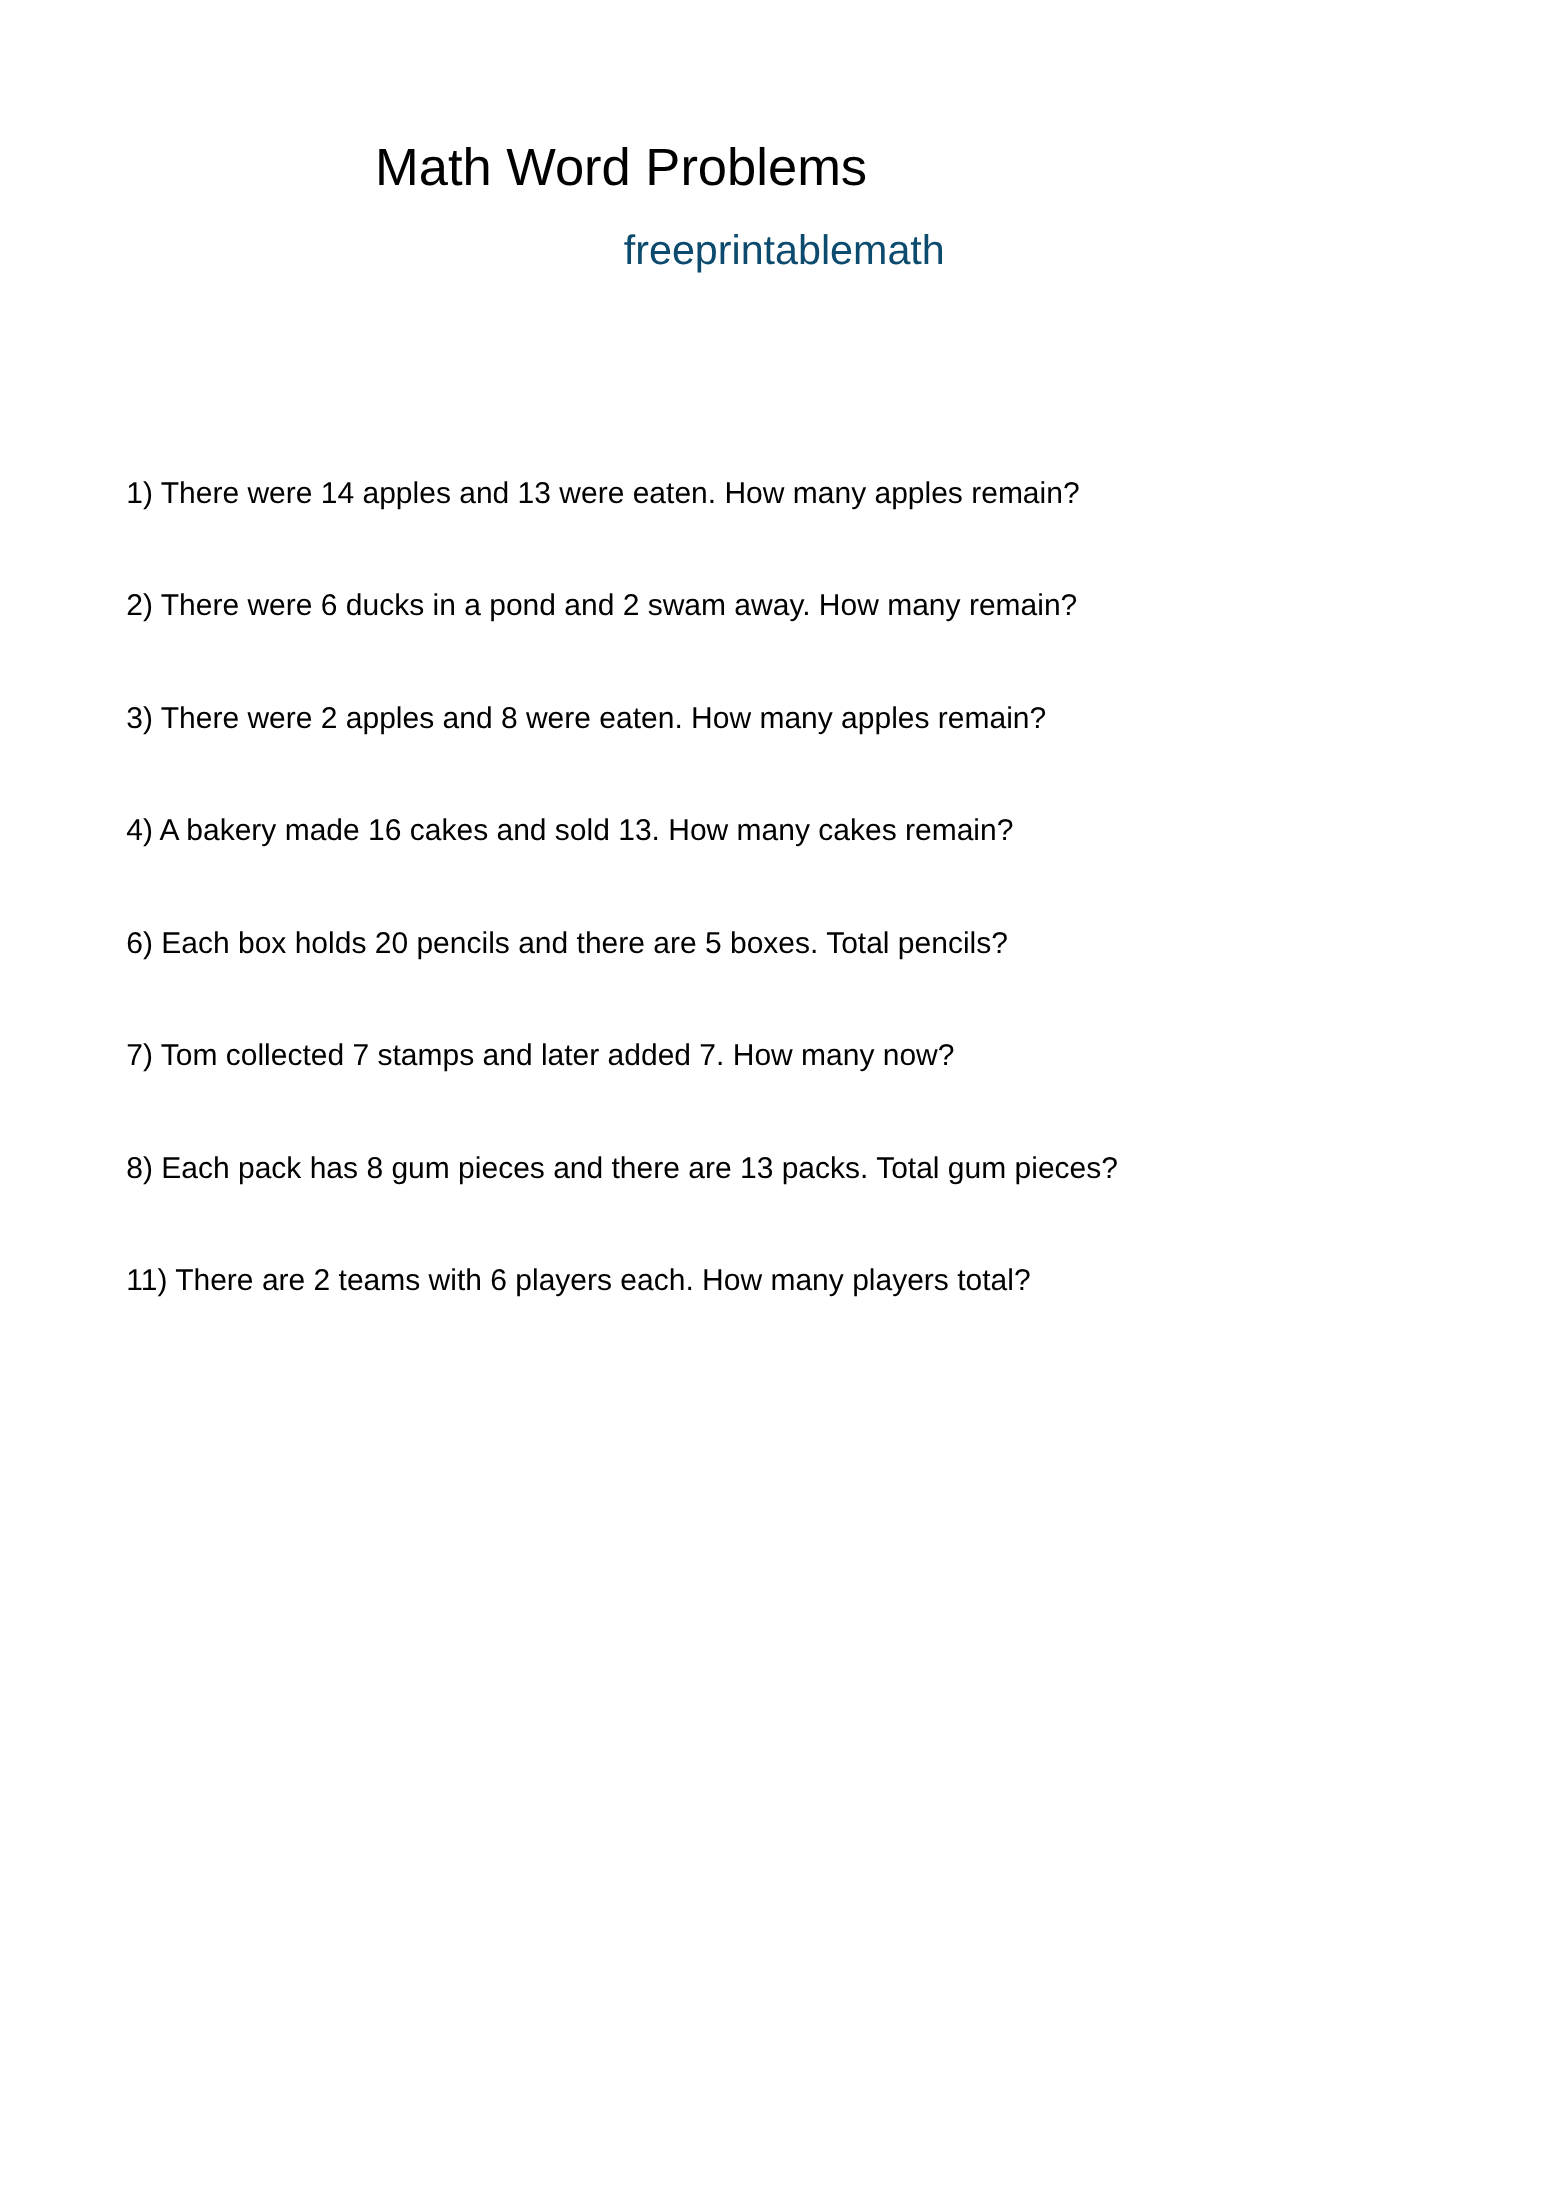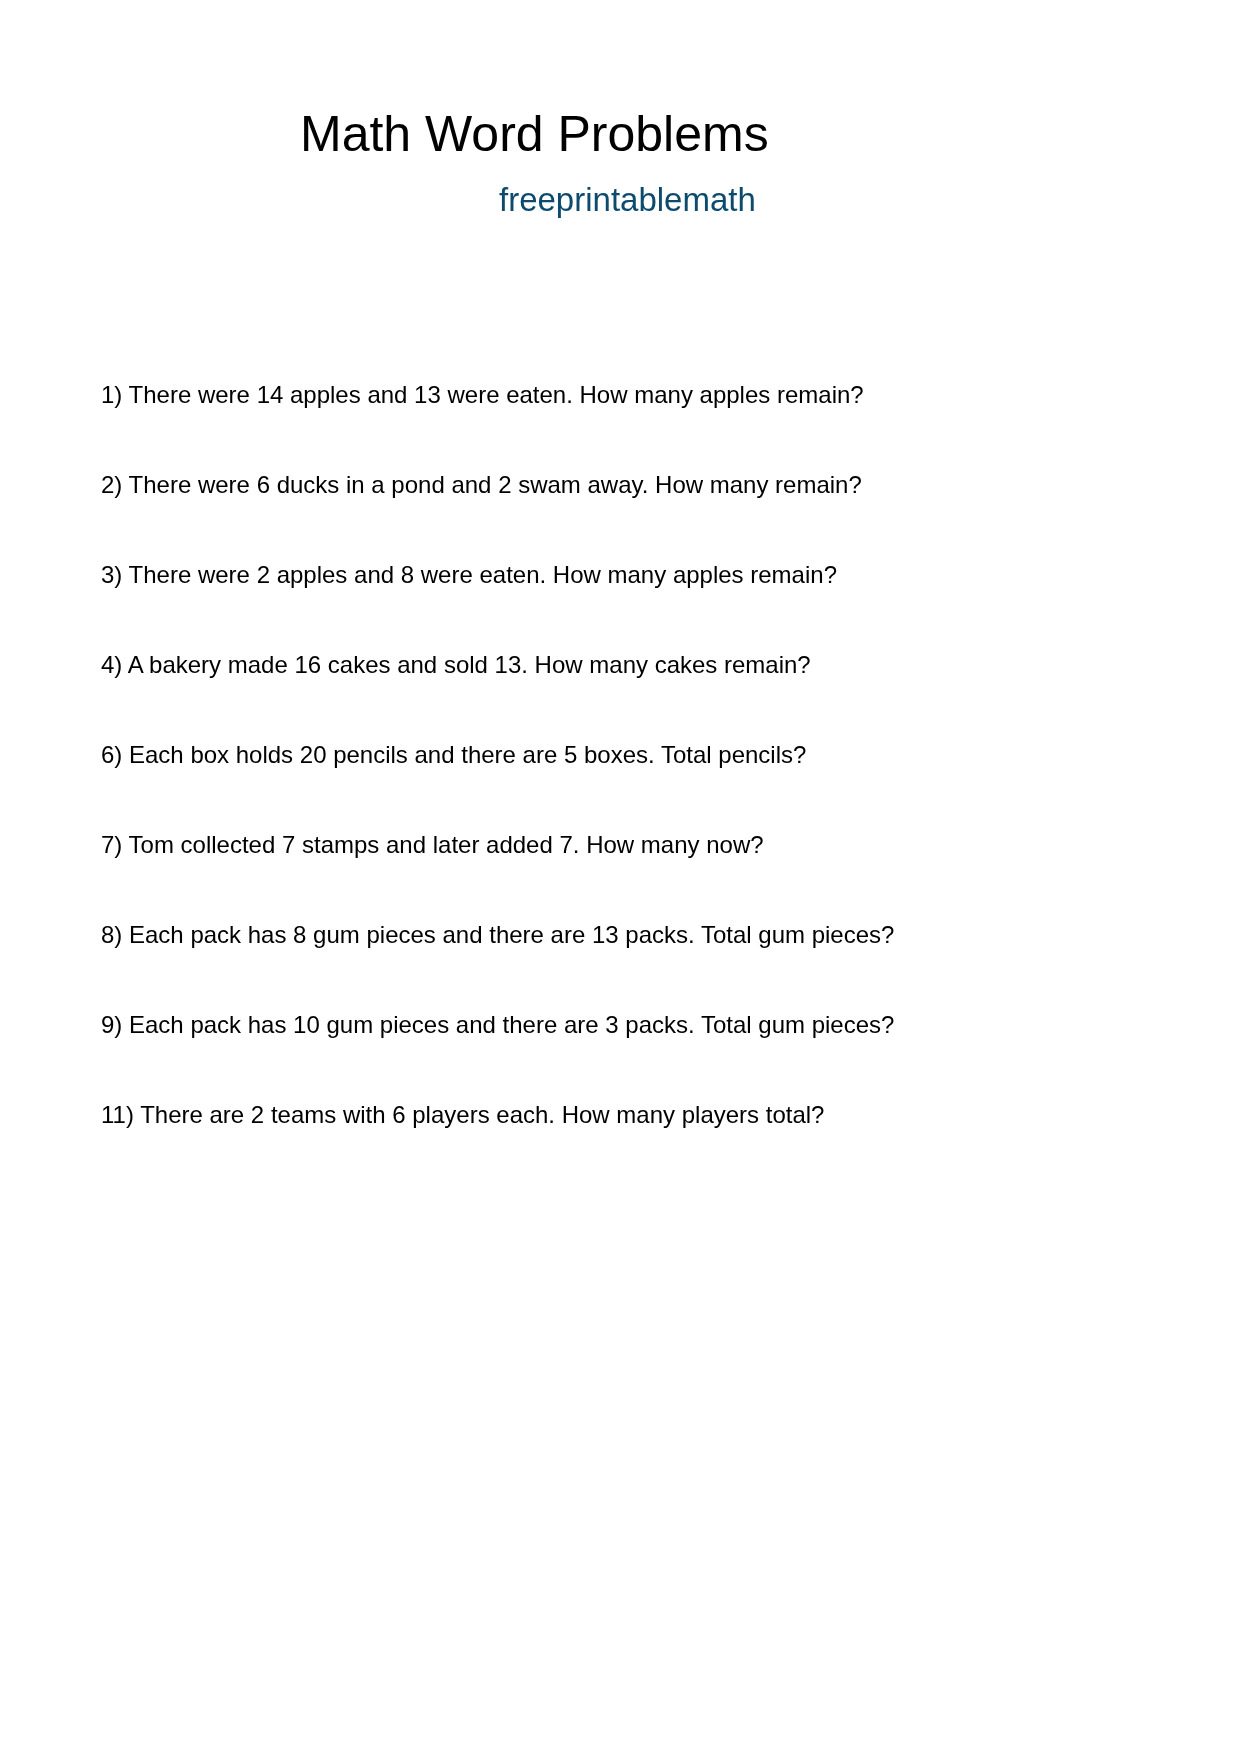--- a/index.html
+++ b/index.html
@@ -20,21 +20,21 @@
       left: 0; top: 0;
       width: 1240px;
       height: 1754px;
       overflow: hidden;
       background: #ffffff;
     }
     .title {
       position: absolute;
       left: 300px;
       top: 96px;
-      font-size: 50px;
+      font-size: 42px;
       line-height: 76px;
       white-space: nowrap;
       font-weight: normal;
       margin: 0;
     }
     .subtitle {
       position: absolute;
       left: 499px;
       top: 180px;
       font-size: 33px;
@@ -65,16 +65,15 @@
   <div class="subtitle">freeprintablemath</div>
 
   <ol class="problems">
     <li class="problem">1) There were 14 apples and 13 were eaten. How many apples remain?</li>
     <li class="problem">2) There were 6 ducks in a pond and 2 swam away. How many remain?</li>
     <li class="problem">3) There were 2 apples and 8 were eaten. How many apples remain?</li>
     <li class="problem">4) A bakery made 16 cakes and sold 13. How many cakes remain?</li>
     <li class="problem">6) Each box holds 20 pencils and there are 5 boxes. Total pencils?</li>
     <li class="problem">7) Tom collected 7 stamps and later added 7. How many now?</li>
     <li class="problem">8) Each pack has 8 gum pieces and there are 13 packs. Total gum pieces?</li>
-    <li class="problem">9) Each pack has 10 gum pieces and there are 3 packs. Total gum pieces?</li>
     <li class="problem">11) There are 2 teams with 6 players each. How many players total?</li>
   </ol>
 </div>
 
 </body></html>

